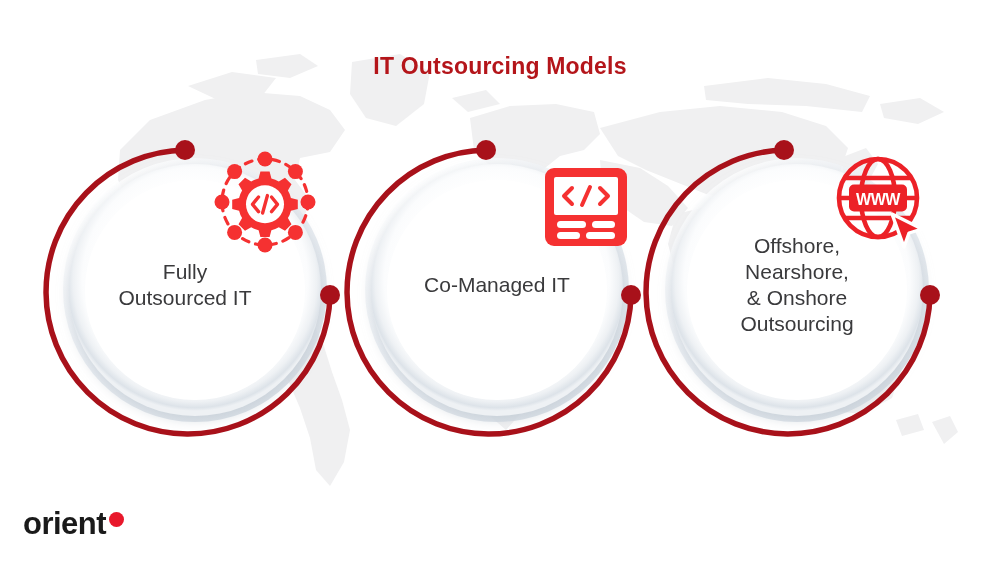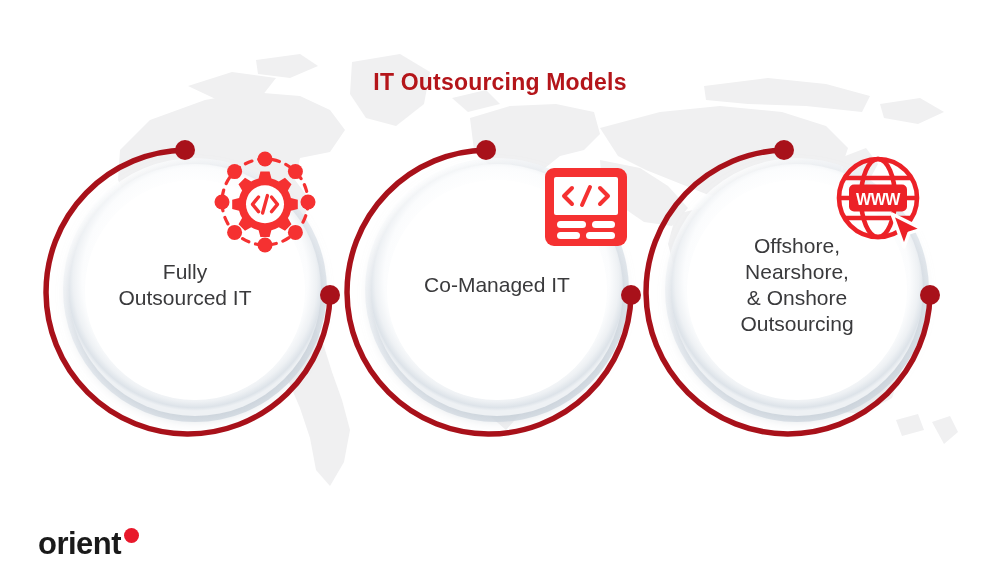--- a/index.html
+++ b/index.html
@@ -11,35 +11,34 @@
     position:relative;
   }
   #stage{position:absolute;inset:0;width:1000px;height:563px;}
   #worldmap{position:absolute;left:0;top:0;width:1000px;height:563px;}
   #title{
     position:absolute;left:0;top:53px;width:1000px;
     text-align:center;
     font-size:23px;font-weight:bold;
     color:#b4151a;
     letter-spacing:.2px;
-    margin-top:16px;
   }
   .node{position:absolute;}
   .label{
     position:absolute;
     text-align:center;
     color:#3a3a3c;
     font-size:21px;
     line-height:26px;
     font-weight:400;
     white-space:pre-line;
   }
   #logo{
-    position:absolute;left:38px;top:508px;
-    display:flex;align-items:flex-start;margin-top:20px;
+    position:absolute;left:23px;top:508px;
+    display:flex;align-items:flex-end;
   }
   #logo .word{
     font-size:31px;font-weight:bold;color:#1a1a1a;
     letter-spacing:-0.5px;line-height:31px;
   }
   #logo .dot{
     width:15px;height:15px;border-radius:50%;
     background:#e8182b;margin-left:3px;margin-bottom:12px;
   }
 </style>

